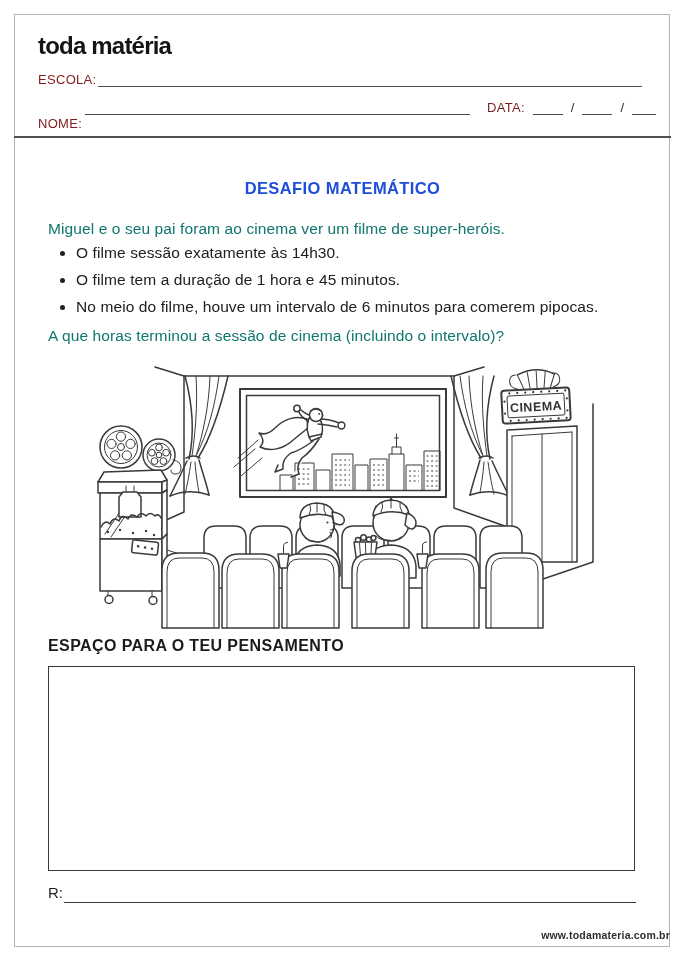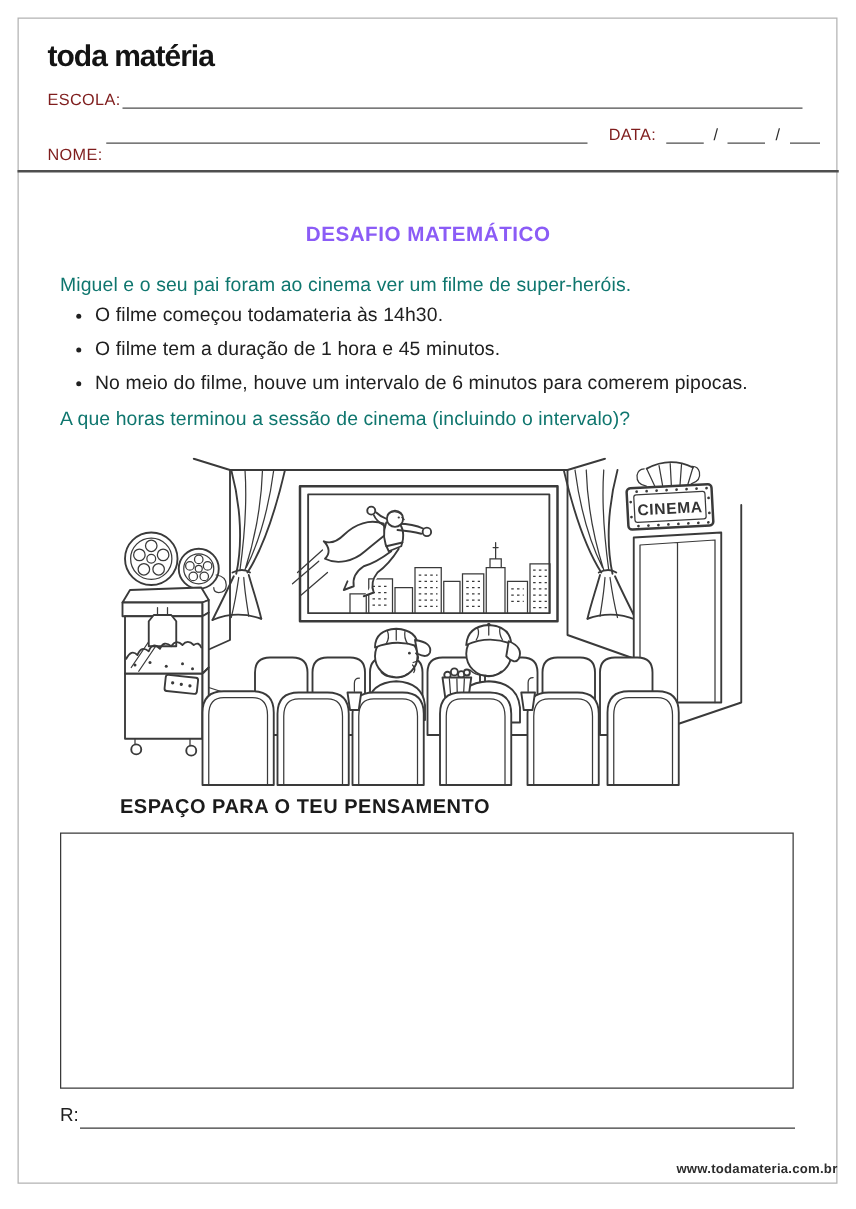--- a/index.html
+++ b/index.html
@@ -22,30 +22,30 @@
   .escola-label{left:38px;top:72px;}
   .escola-line{left:98px;top:73px;width:544px;}
   .nome-label{left:38px;top:116px;text-align:right;}
   .nome-line{left:85px;top:101px;width:385px;}
   .data-row{left:487px;top:100px;display:flex;align-items:flex-end;gap:8px;}
   .data-row .seg{border-bottom:1.6px solid #4d4d4d;height:14px;}
   .data-row .slash{font-size:13px;color:#2e2e2e;line-height:14px;}
   .divider{left:14px;top:136px;width:657px;height:0;border-top:2px solid #4f4f4f;}
   .ws-title{
     left:0;top:179px;width:685px;text-align:center;
-    font-size:16.5px;font-weight:700;letter-spacing:0.4px;color:#8b5cf6;
+    font-size:16.5px;font-weight:700;letter-spacing:0.4px;color:#1d4ed8;
   }
   .body-text{font-size:15.5px;letter-spacing:0.1px;color:#0f766e;line-height:20px;}
   .intro{left:48px;top:219px;width:570px;}
   .bullet-list{left:60px;top:243px;width:540px;margin:0;padding-left:16px;}
   .bullet-list li{font-size:15.5px;letter-spacing:0.1px;color:#202020;line-height:20px;margin-bottom:7px;}
   .question{left:48px;top:326px;width:580px;}
   .illustration-wrap{left:88px;top:366px;width:512px;height:263px;}
   .ws-heading{
-    left:48px;top:637px;font-size:16px;font-weight:700;letter-spacing:0.4px;color:#1b1b1b;margin-left:48px;
+    left:48px;top:637px;font-size:16px;font-weight:700;letter-spacing:0.4px;color:#1b1b1b;
   }
   .workspace-box{
     left:48px;top:666px;width:587px;height:205px;
     border:1.6px solid #3a3a3a;box-sizing:border-box;background:#fff;
   }
   .answer-label{left:48px;top:884px;font-size:15px;color:#1f1f1f;}
   .answer-line{left:64px;top:888px;width:572px;height:14px;border-bottom:1.6px solid #3a3a3a;}
   .footer-url{
     left:0;top:929px;width:646px;text-align:right;
     font-size:10.5px;font-weight:700;letter-spacing:0.2px;color:#2d2d2d;margin-left:24px;
@@ -79,21 +79,21 @@
   <span class="seg" style="width:24px"></span>
 </div>
 
 <div class="abs divider"></div>
 
 <div class="abs ws-title">DESAFIO MATEMÁTICO</div>
 
 <div class="abs body-text intro">Miguel e o seu pai foram ao cinema ver um filme de super-heróis.</div>
 
 <ul class="abs bullet-list">
-  <li>O filme começou todamateria às 14h30.</li>
+  <li>O filme sessão exatamente às 14h30.</li>
   <li>O filme tem a duração de 1 hora e 45 minutos.</li>
   <li>No meio do filme, houve um intervalo de 6 minutos para comerem pipocas.</li>
 </ul>
 
 <div class="abs body-text question">A que horas terminou a sessão de cinema (incluindo o intervalo)?</div>
 
 <div class="abs illustration-wrap">
 <svg viewBox="0 0 512 263" width="512" height="263" xmlns="http://www.w3.org/2000/svg">
 
   <g>

